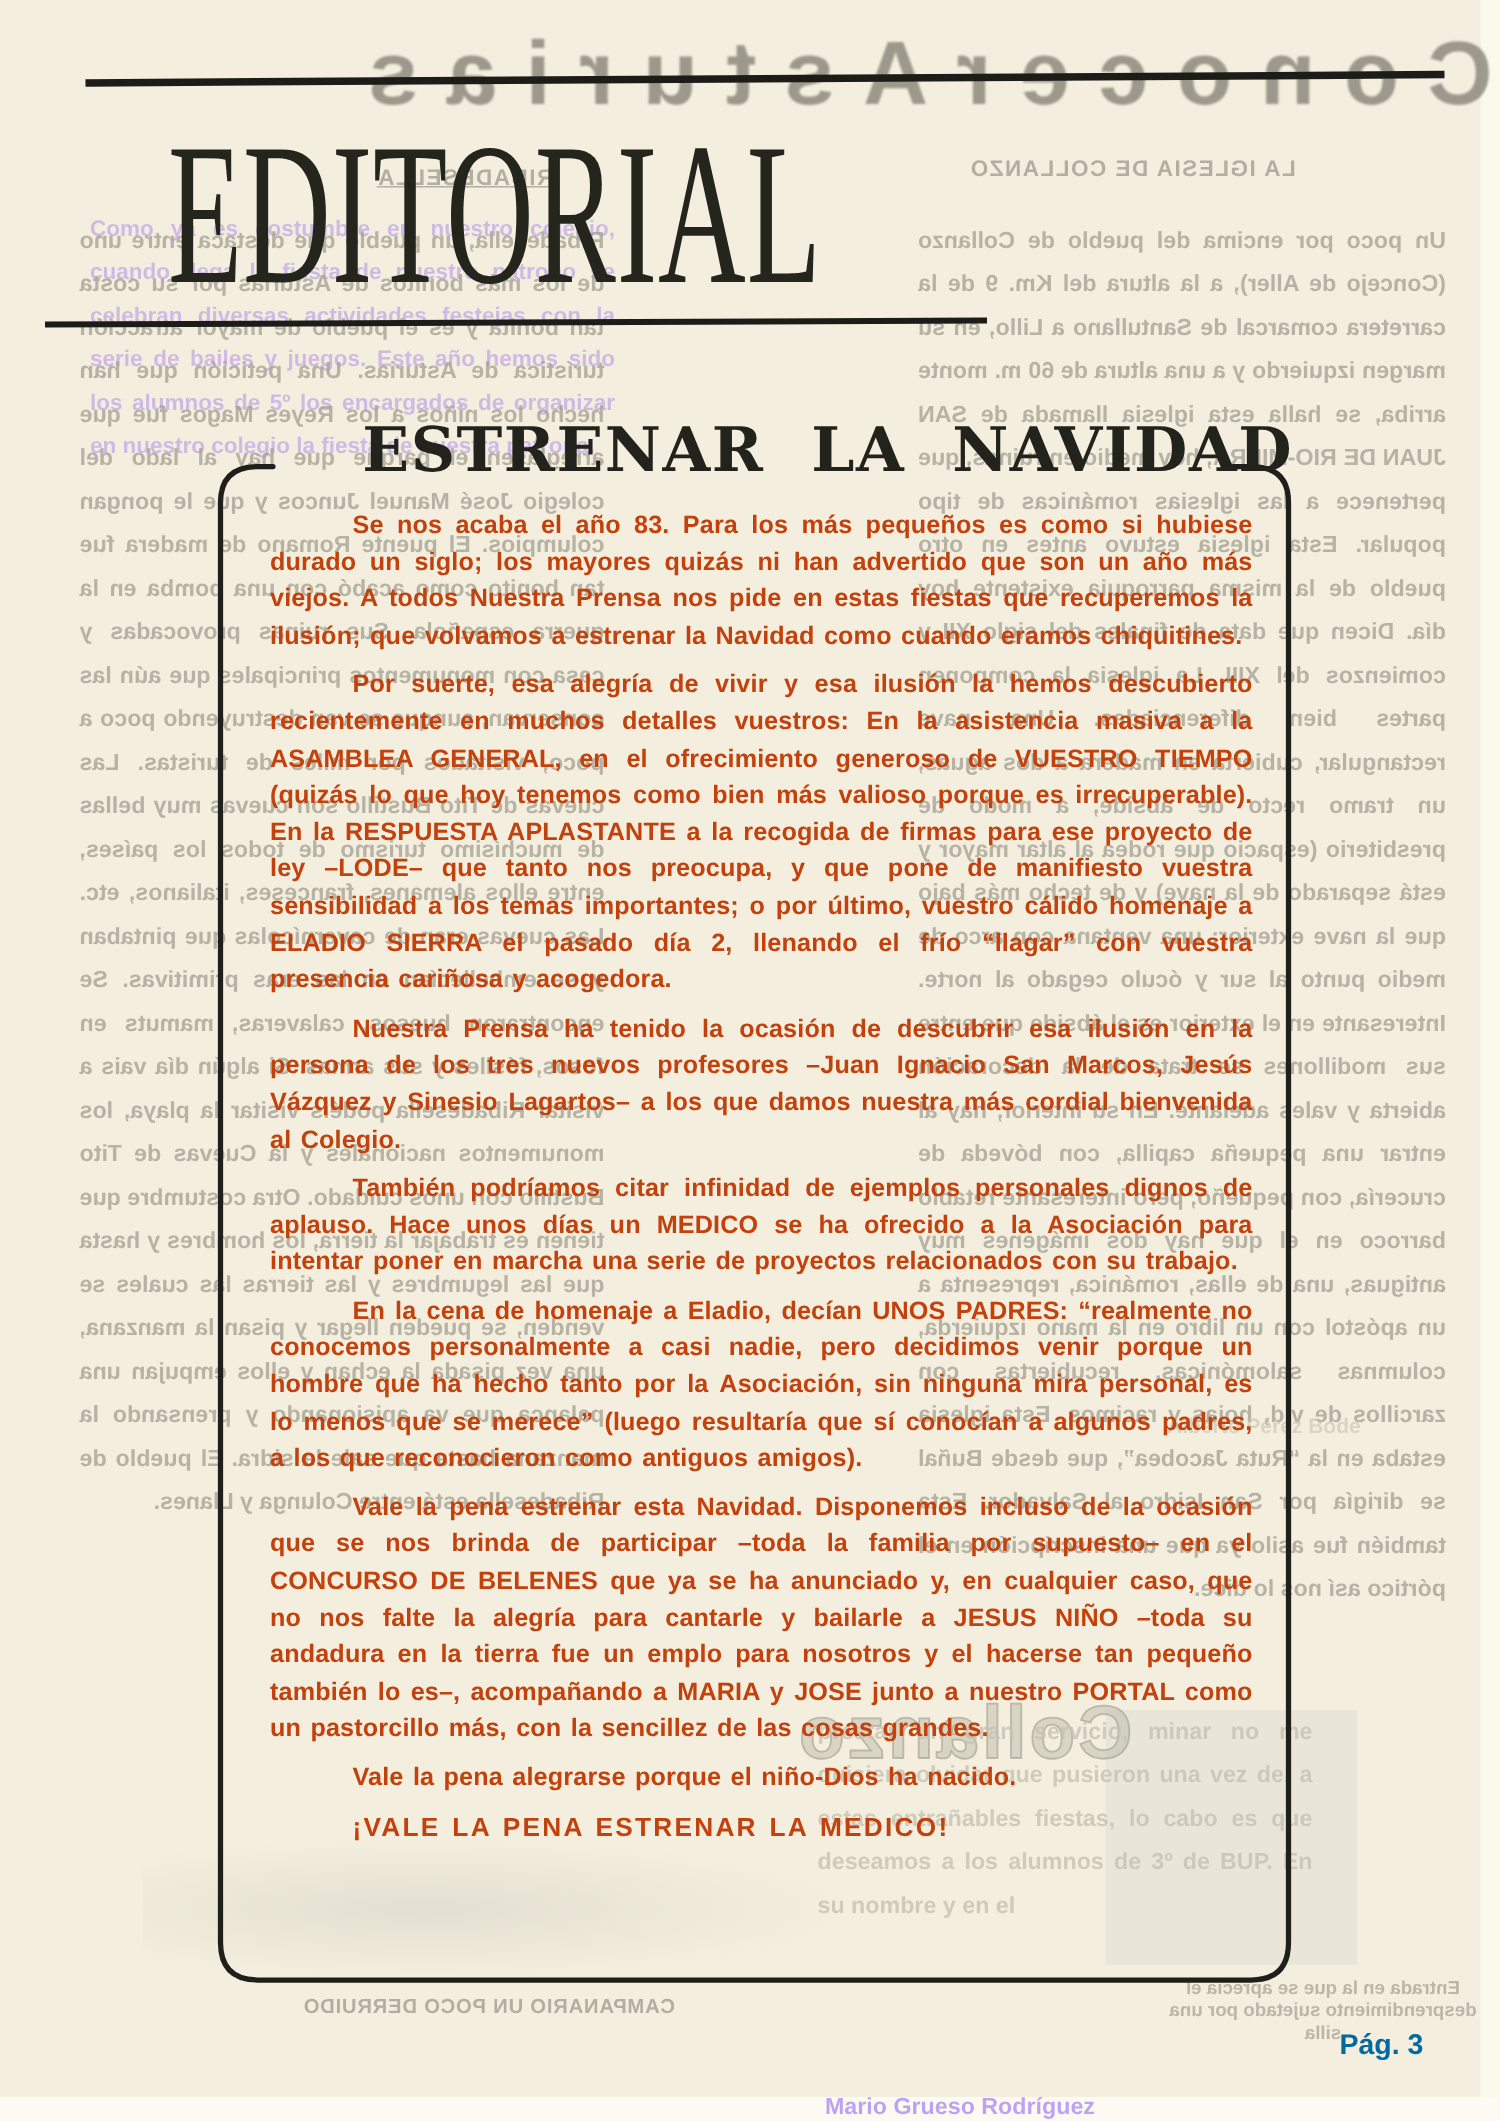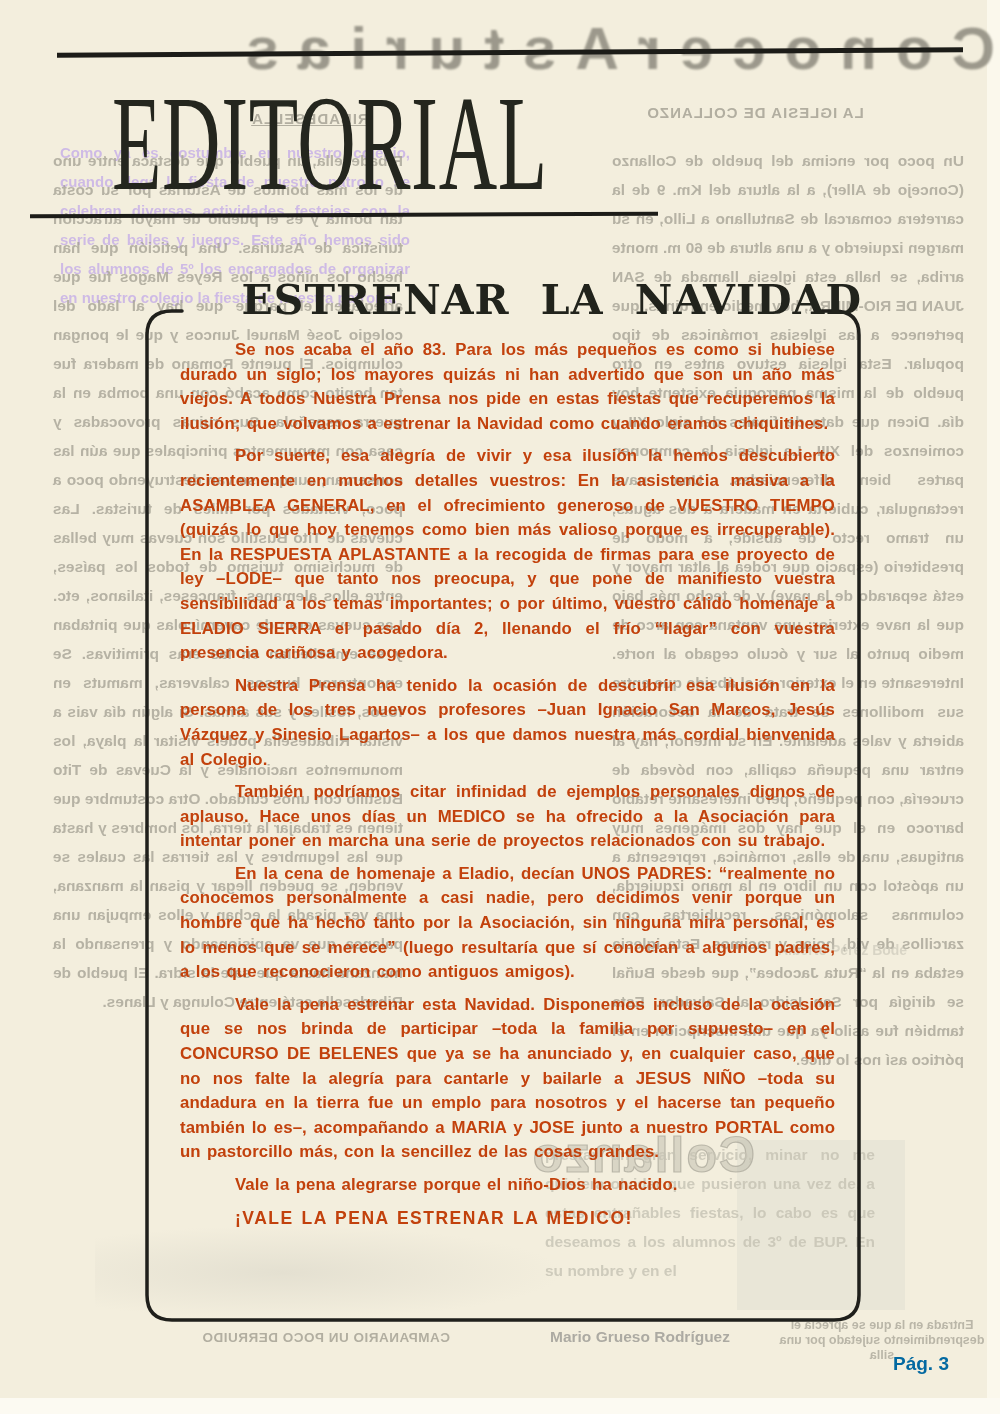--- a/index.html
+++ b/index.html
@@ -40,21 +40,21 @@
   .ghost-inner-right{
     left:545px;top:1140px;width:330px;font-size:15.5px;line-height:29px;
     color:#c6c3b4;opacity:.8;text-align:justify;z-index:1;
   }
   .ghost-collanzo{
     left:505px;top:1126px;width:250px;font-size:50px;font-weight:800;z-index:1;
     color:rgba(168,165,152,.35);-webkit-text-stroke:1.2px rgba(168,165,152,.7);
     letter-spacing:2px;white-space:nowrap;
   }
   .ghost-caption-left{left:85px;top:1330px;width:365px;font-size:13.5px;letter-spacing:.5px;opacity:.8;z-index:1;white-space:nowrap;}
-  .ghost-author{left:550px;top:1328px;width:200px;font-size:15.5px;color:#737373;opacity:.55;z-index:1;white-space:nowrap;font-weight:700;}
+  .ghost-author{left:550px;top:1396px;width:200px;font-size:15.5px;color:#8b5cf6;opacity:.55;z-index:1;white-space:nowrap;font-weight:700;}
   .ghost-caption-right{left:768px;top:1318px;width:228px;font-size:12.5px;line-height:15px;opacity:.7;z-index:1;text-align:center;}
   .ghost-author2{left:778px;top:942px;width:200px;font-size:14px;color:#c3c0b2;opacity:.55;z-index:1;white-space:nowrap;font-weight:700;}
 
   
   .rule{position:absolute;background:#1c1c18;z-index:3;}
   .rule-top{left:57px;top:50px;width:906px;height:5px;transform:rotate(-0.35deg);}
   .rule-title{left:30px;top:213px;width:628px;height:4px;transform:rotate(-0.25deg);}
 
   .editorial-title{
     position:absolute;left:112px;top:76px;z-index:3;margin:0;

